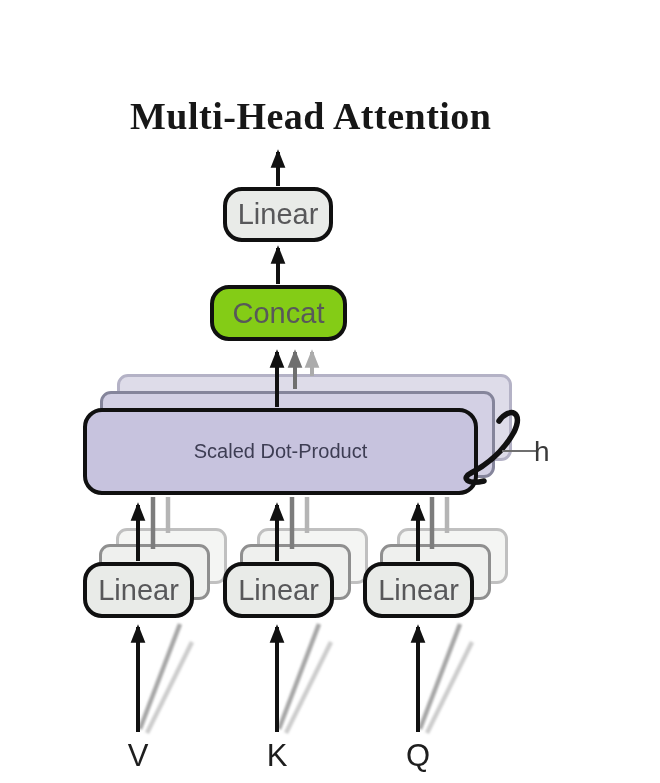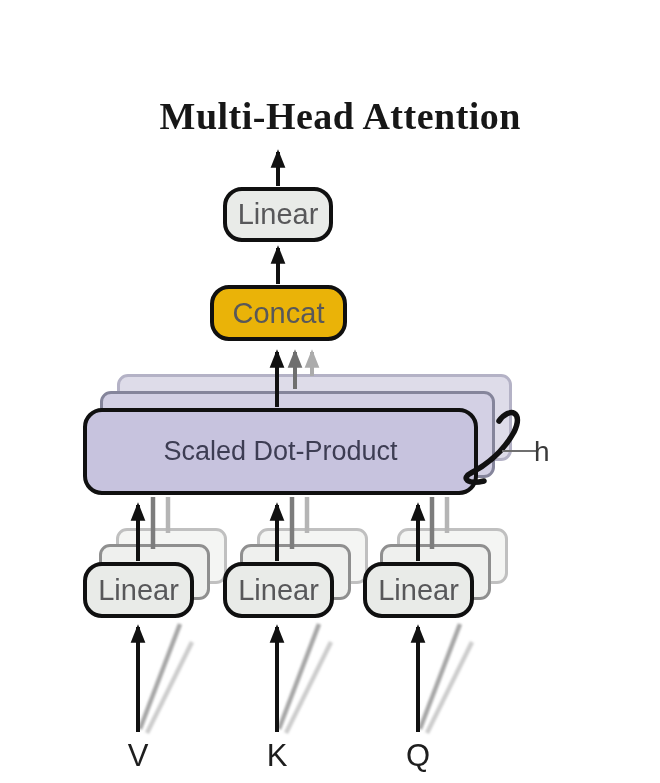--- a/index.html
+++ b/index.html
@@ -5,22 +5,22 @@
   html,body{margin:0;padding:0;background:#ffffff;}
   .canvas{
     position:relative;
     width:660px;height:783px;
     background:#ffffff;
     overflow:hidden;
     font-family:"Liberation Sans", sans-serif;
   }
   .fig-title{
     position:absolute;
-    left:121px;top:94px;width:400px;
-    text-align:right;
+    left:130px;top:94px;width:400px;
+    text-align:left;
     font-family:"Liberation Serif", serif;
     font-weight:bold;
     font-size:38px;
     color:#171717;
     letter-spacing:0.5px;
   }
   .box{
     position:absolute;
     box-sizing:border-box;
     border:4px solid #101010;
@@ -40,21 +40,21 @@
   .ghost.outer{border:3px solid #b4b2c6;}
   .ghost.lin-mid{border:3px solid #8f8f8f;background:#eff0ee;}
   .ghost.lin-outer{border:3px solid #c0c0c0;background:#f4f5f3;}
   .box-label{
     color:#58585a;
     font-size:29px;
     line-height:1.0;
   }
   .attn-label{
     color:#3d3d53;
-    font-size:27px;
+    font-size:20px;
     line-height:33px;
     text-align:center;
   }
   .io-label{
     position:absolute;
     width:60px;
     text-align:center;
     font-size:31px;
     color:#1e1e1e;
   }
@@ -86,21 +86,21 @@
   <div class="ghost lin-outer" style="left:257px;top:528px;width:111px;height:56px;"></div>
   <div class="ghost lin-mid" style="left:240px;top:544px;width:111px;height:56px;"></div>
 
   <div class="ghost lin-outer" style="left:397px;top:528px;width:111px;height:56px;"></div>
   <div class="ghost lin-mid" style="left:380px;top:544px;width:111px;height:56px;"></div>
 
   <div class="box" style="left:223px;top:187px;width:110px;height:55px;background:#e9ebe8;">
     <span class="box-label">Linear</span>
   </div>
 
-  <div class="box" style="left:210px;top:285px;width:137px;height:56px;background:#eab308;">
+  <div class="box" style="left:210px;top:285px;width:137px;height:56px;background:#84cc16;">
     <span class="box-label">Concat</span>
   </div>
 
   <div class="box" style="left:83px;top:408px;width:395px;height:87px;background:#c7c3de;">
     <span class="attn-label">Scaled Dot-Product</span>
   </div>
 
   <div class="box" style="left:83px;top:562px;width:111px;height:56px;background:#e9ebe8;">
     <span class="box-label">Linear</span>
   </div>

